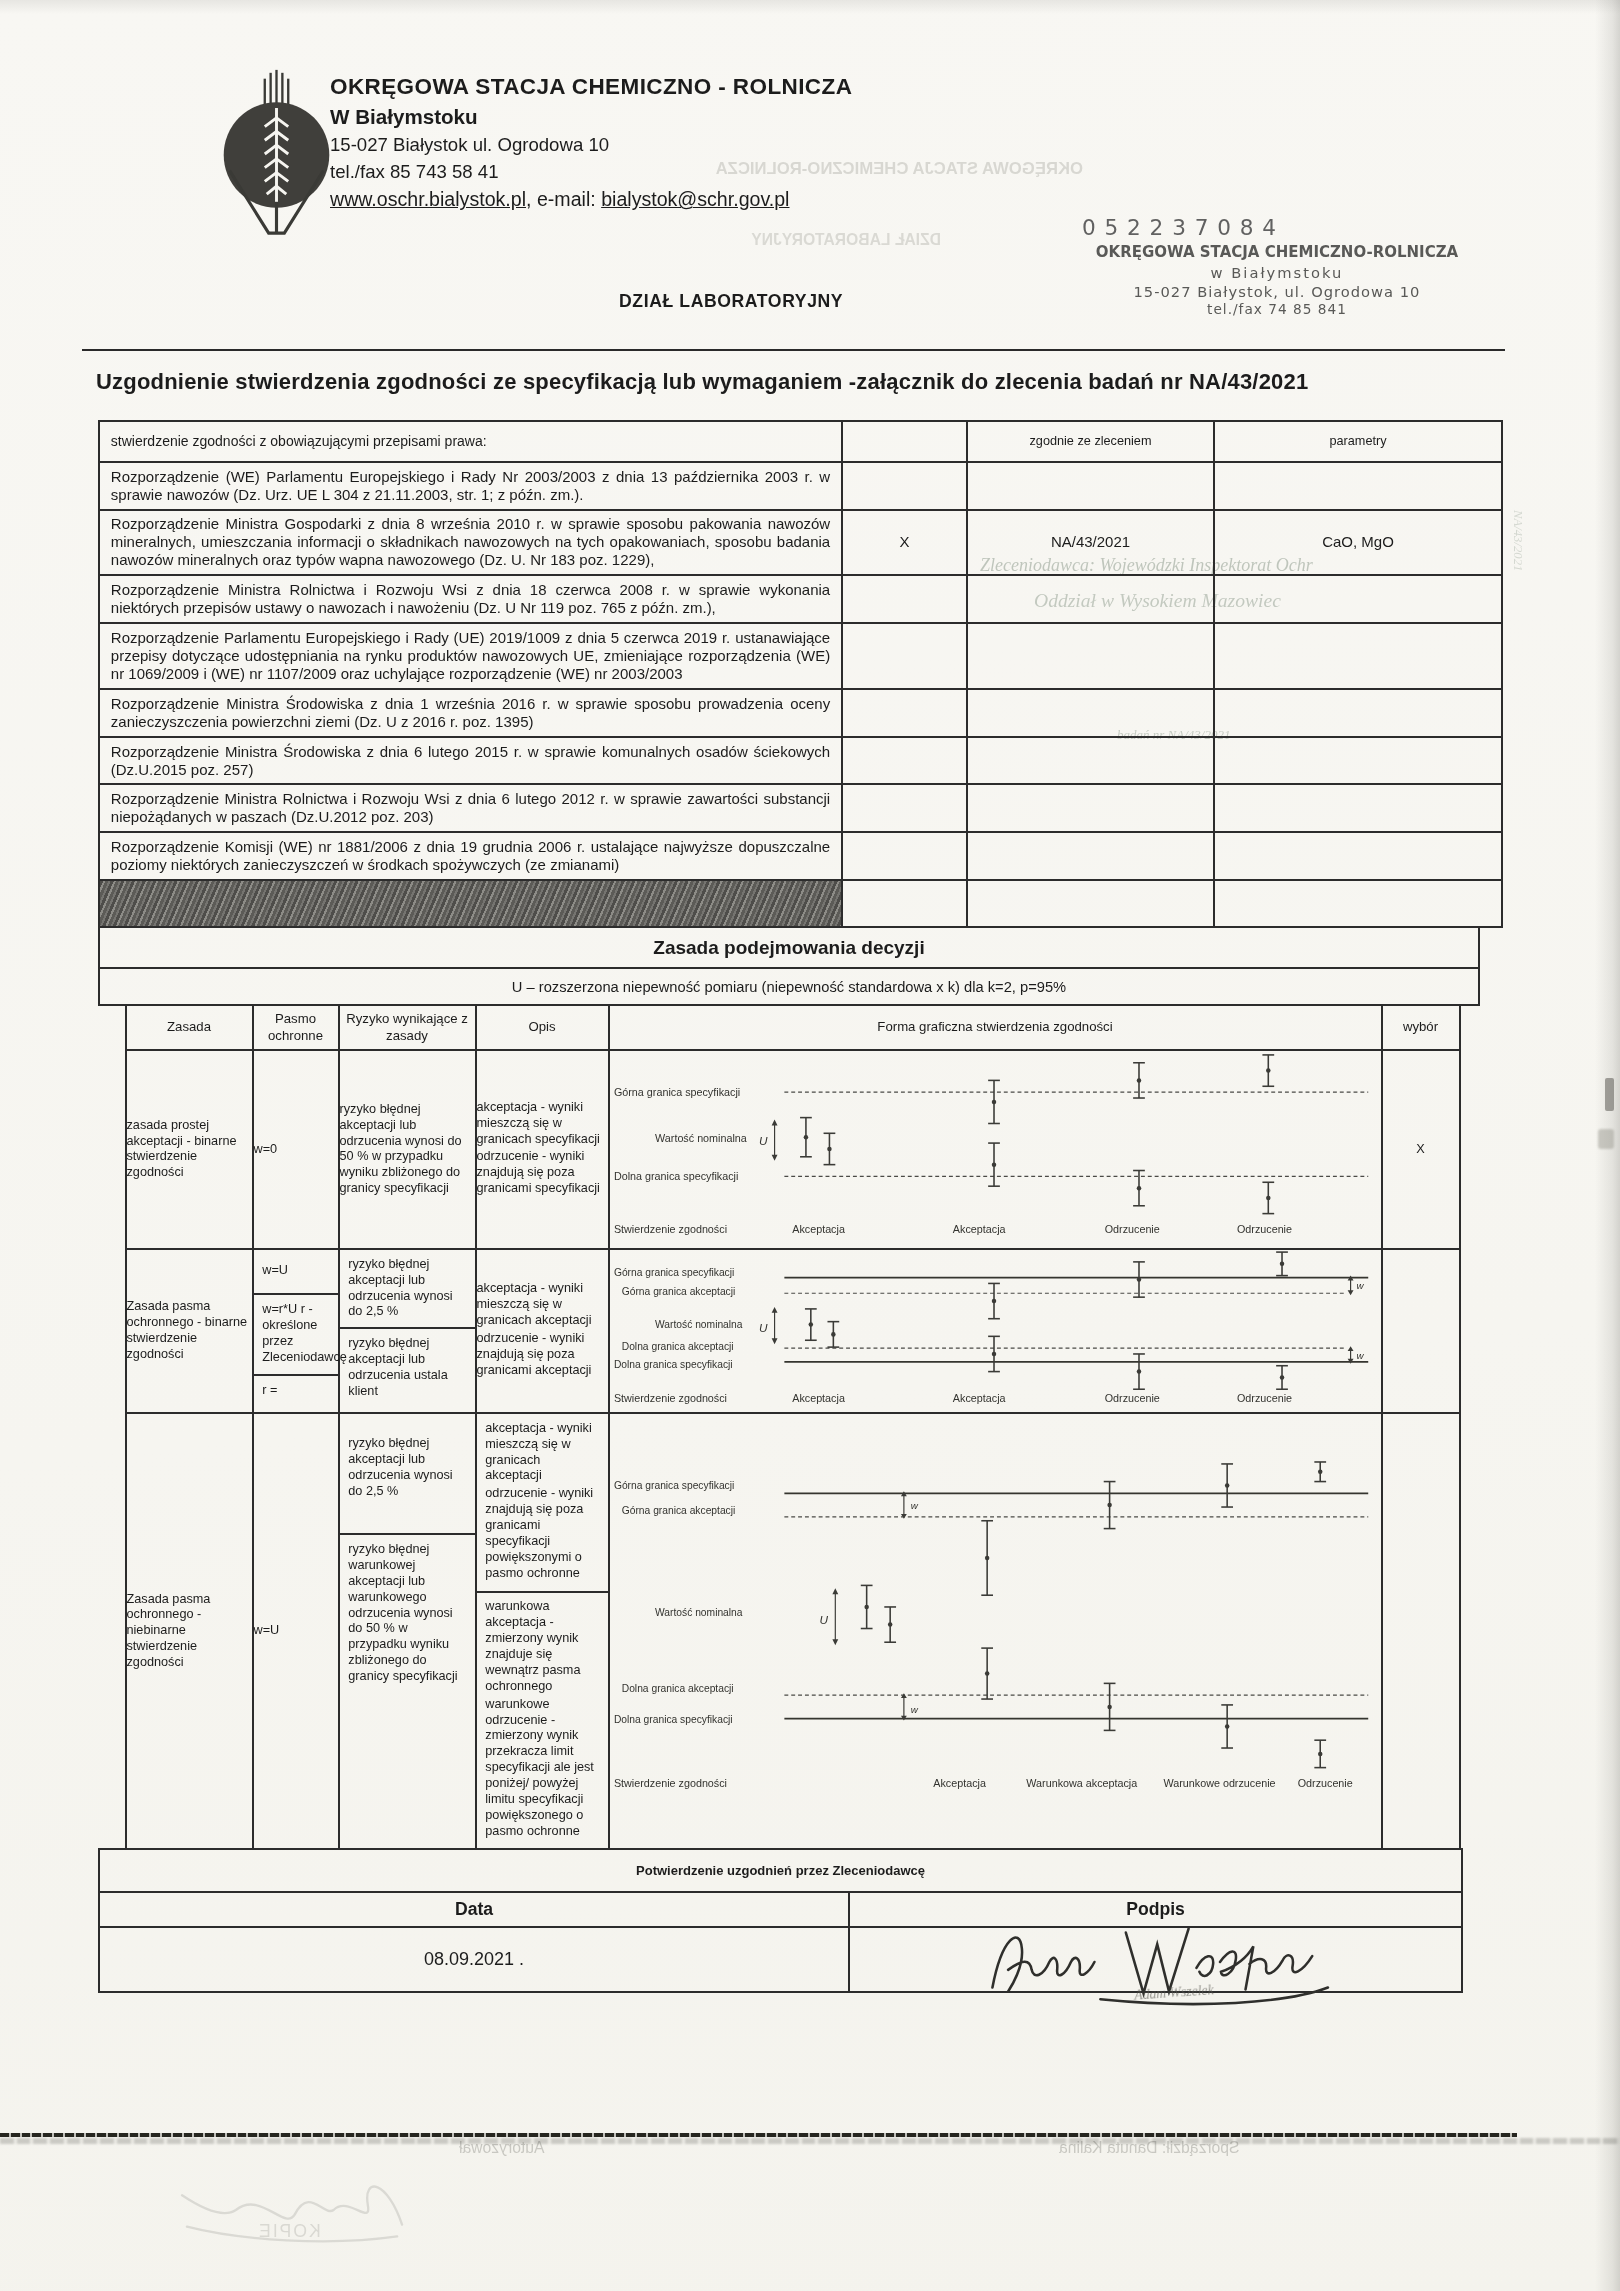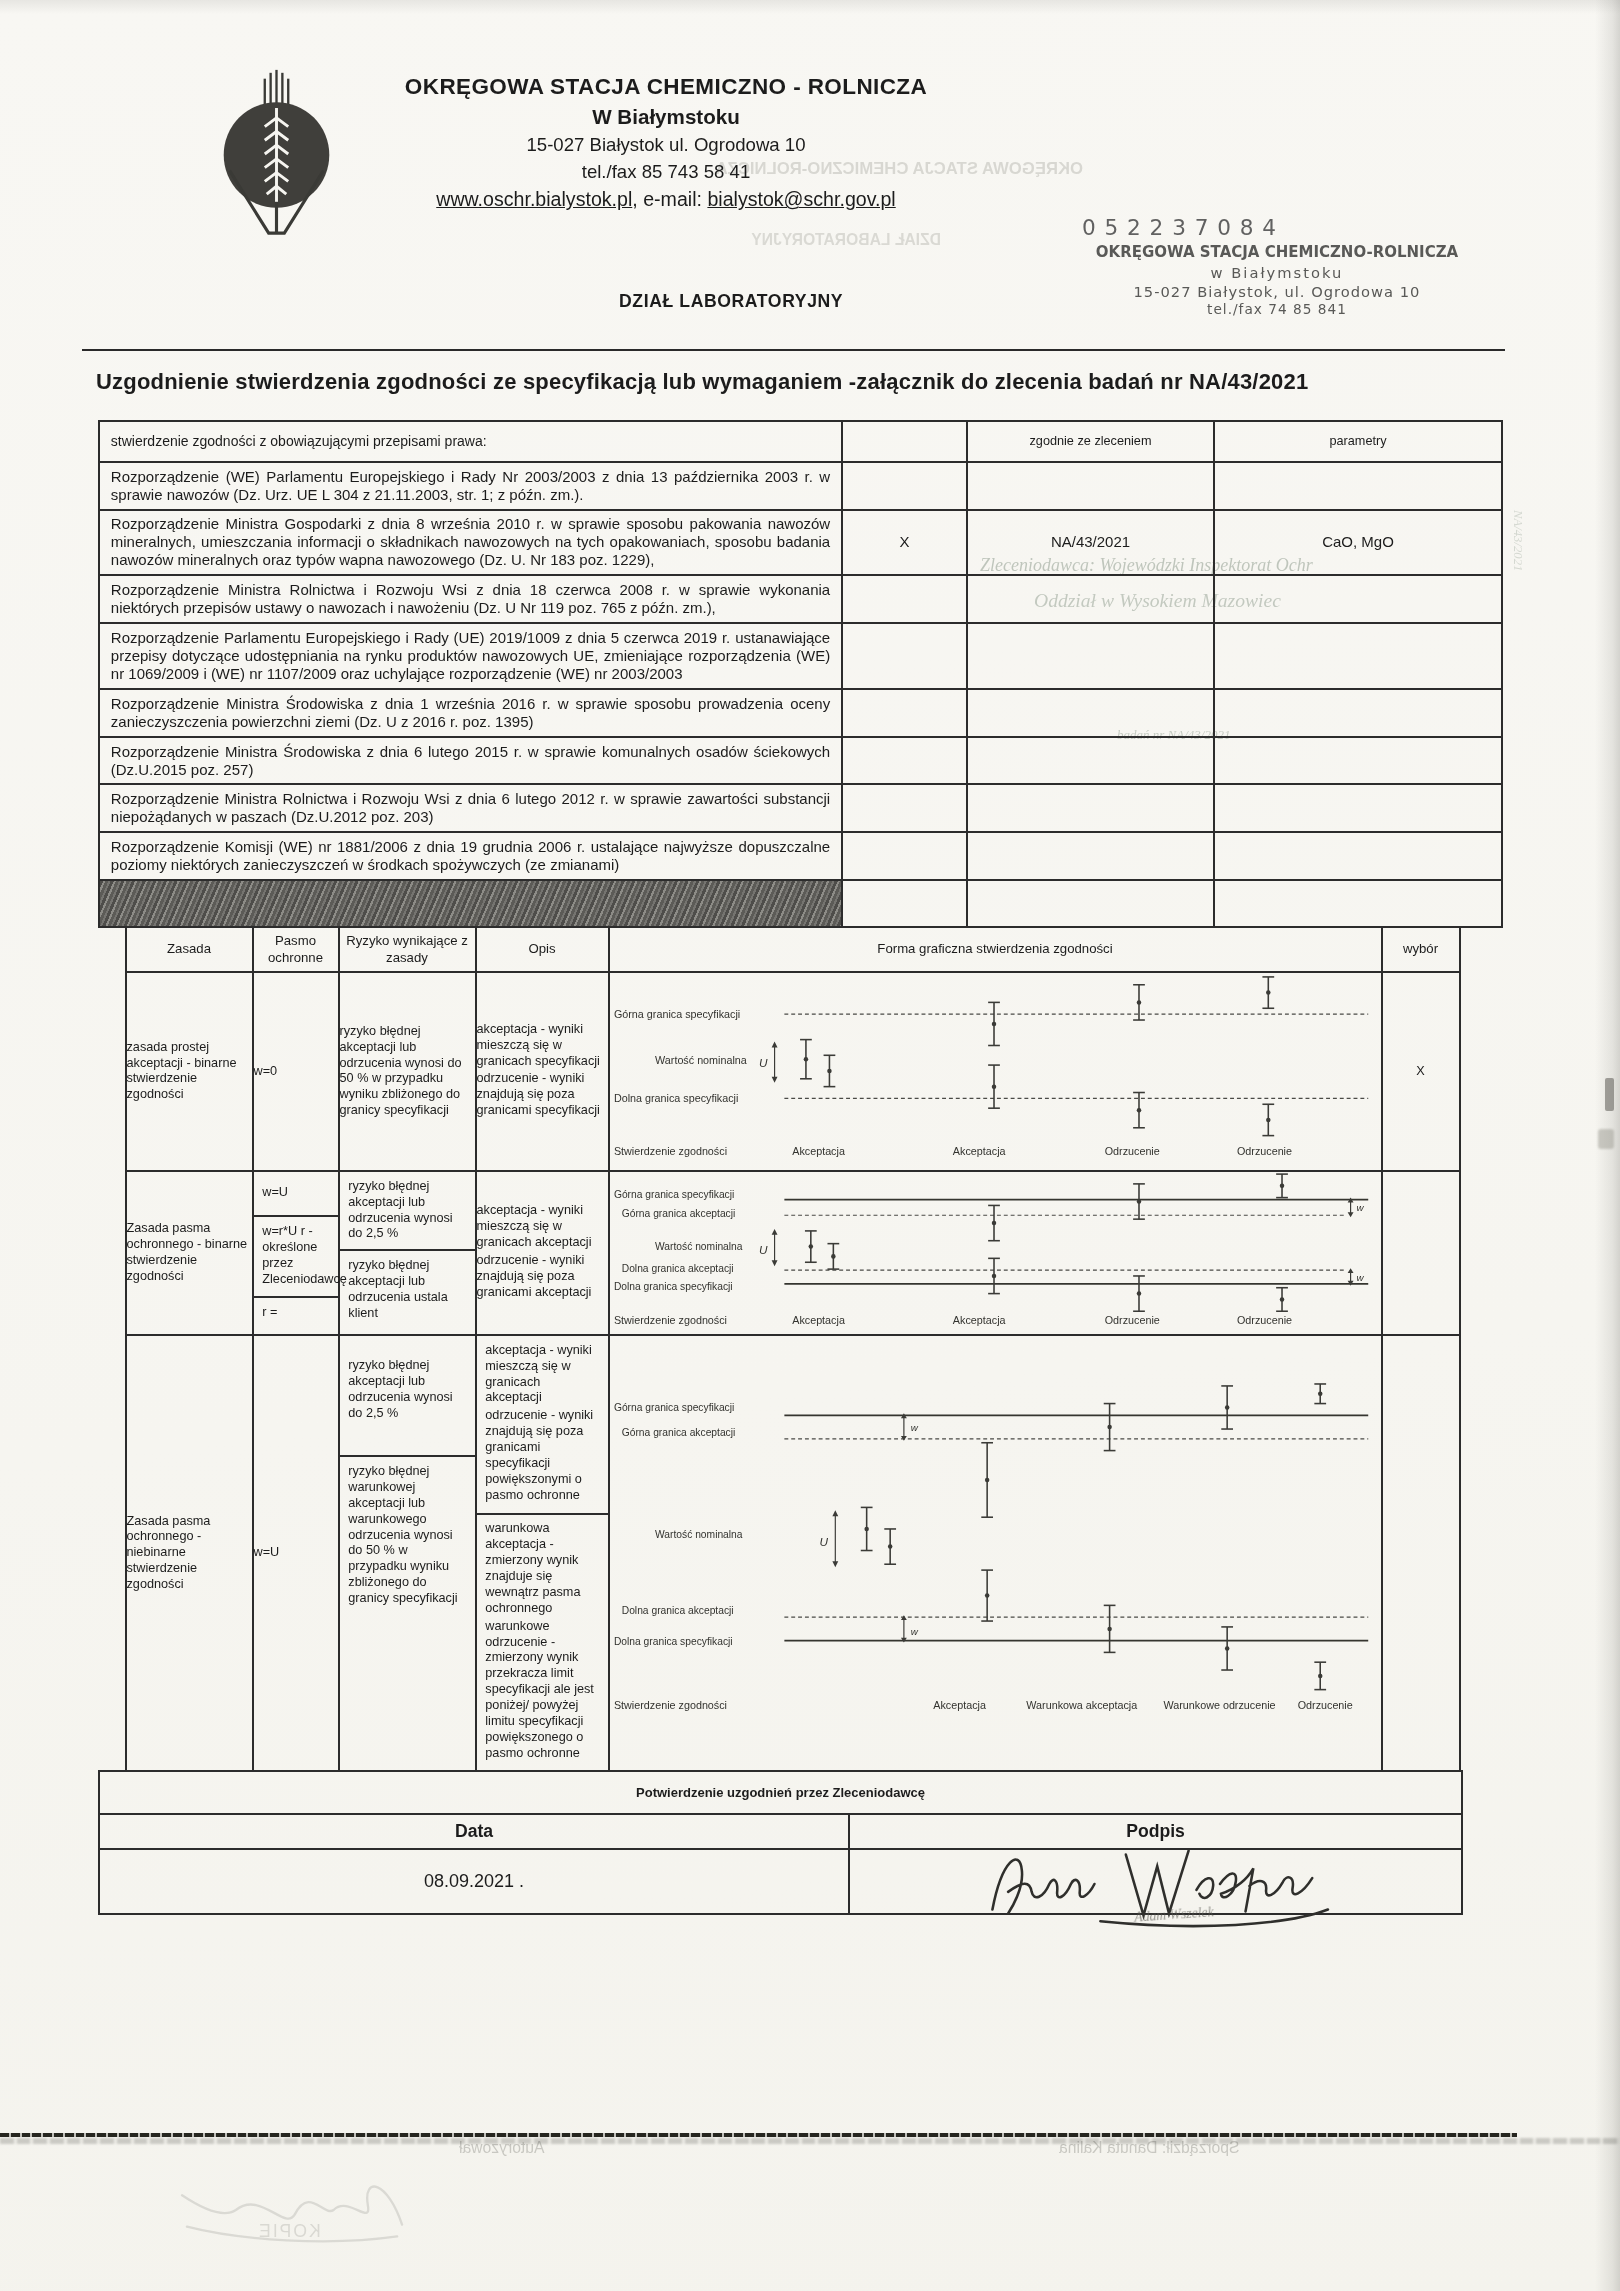--- a/index.html
+++ b/index.html
@@ -8,21 +8,21 @@
     background:linear-gradient(175deg,#f8f7f3 0%,#f6f5f0 60%,#f4f3ed 100%);
     font-family:"Liberation Sans",sans-serif; color:#1c1c1c; overflow:hidden;
   }
   .edge-right{position:absolute;right:0;top:0;width:25.5px;height:100%;
     background:linear-gradient(90deg,rgba(0,0,0,0) 0%,rgba(90,90,85,.12) 70%,rgba(70,70,65,.2) 100%);}
   .edge-top{position:absolute;left:0;top:0;width:100%;height:13.7px;
     background:linear-gradient(180deg,rgba(80,80,75,.10),rgba(0,0,0,0));}
 
   
   .logo{position:absolute;left:208px;top:65px;}
-  .hdr-center{position:absolute;left:323px;top:73px;width:686px;text-align:center;line-height:1.28;}
+  .hdr-center{position:absolute;left:330px;top:73px;width:686px;text-align:left;line-height:1.28;}
   .org-name{font-size:22.5px;font-weight:700;letter-spacing:0.4px;}
   .org-city{font-size:20.6px;font-weight:700;margin-top:2px;}
   .org-line{font-size:18.6px;margin-top:2.9px;}
   .org-web{font-size:19.6px;margin-top:3.9px;}
   .org-web a{color:#1c1c1c;text-decoration:underline;}
   .dept{position:absolute;left:619px;top:291px;font-size:17.6px;font-weight:700;letter-spacing:0.6px;}
   .stamp{position:absolute;left:1037px;top:214px;width:480px;text-align:center;color:#4c4c4a;
     line-height:1.3;opacity:.92;font-family:"DejaVu Sans",sans-serif;}
   .stamp-number{font-size:21.6px;letter-spacing:8.8px;text-align:left;padding-left:45px;color:#555;}
   .stamp-l1{font-size:15px;font-weight:700;margin-top:1px;}
@@ -247,20 +247,30 @@
         <td>
               <div class="hatch"></div>
             </td>
         <td></td>
         <td></td>
         <td></td>
       </tr>
     </tbody>
       </table>
 
+    <table class="mid-table">
+      <tbody>
+          <tr>
+            <td class="sec-title">Zasada podejmowania decyzji</td>
+          </tr>
+      <tr>
+            <td class="sec-note">U – rozszerzona niepewność pomiaru (niepewność standardowa x k) dla k=2, p=95%</td>
+          </tr>
+    </tbody>
+      </table>
 
     <table class="dec-table">
       <colgroup>
           <col style="width:127px">
           <col style="width:86px">
           <col style="width:137px">
           <col style="width:133px">
           <col style="width:773px">
           <col style="width:78px">
         </colgroup>

